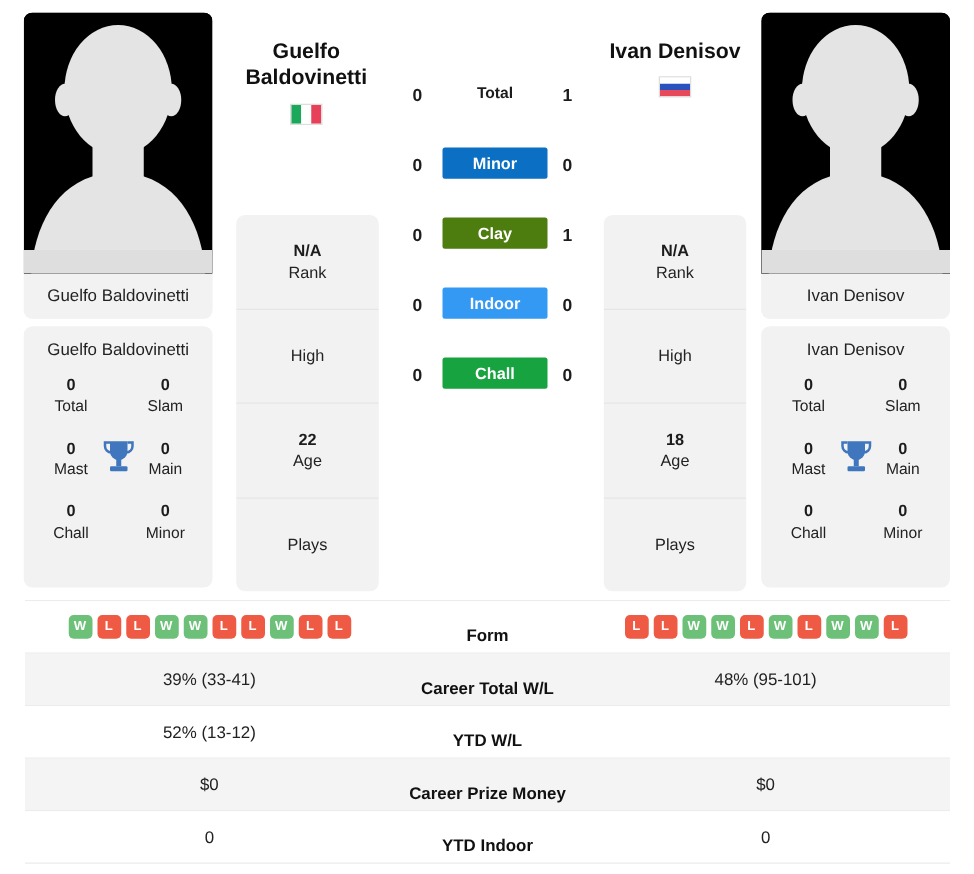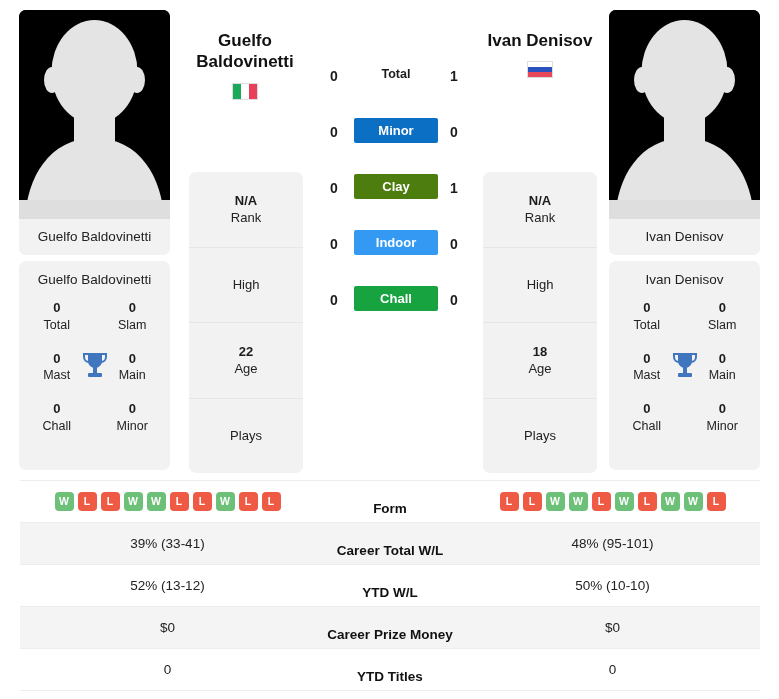--- a/index.html
+++ b/index.html
@@ -499,29 +499,28 @@
 
     <div class="trow even">
       <div class="tcell side">39% (33-41)</div>
       <div class="tcell label">Career Total W/L</div>
       <div class="tcell side">48% (95-101)</div>
     </div>
 
     <div class="trow odd">
       <div class="tcell side">52% (13-12)</div>
       <div class="tcell label">YTD W/L</div>
-      <div class="tcell side">50% (10-10)</div>
     </div>
 
     <div class="trow even">
       <div class="tcell side">$0</div>
       <div class="tcell label">Career Prize Money</div>
       <div class="tcell side">$0</div>
     </div>
 
     <div class="trow odd">
       <div class="tcell side">0</div>
-      <div class="tcell label">YTD Titles</div>
+      <div class="tcell label">YTD Indoor</div>
       <div class="tcell side">0</div>
     </div>
 
   </div>
 </div>
 
 </body></html>

